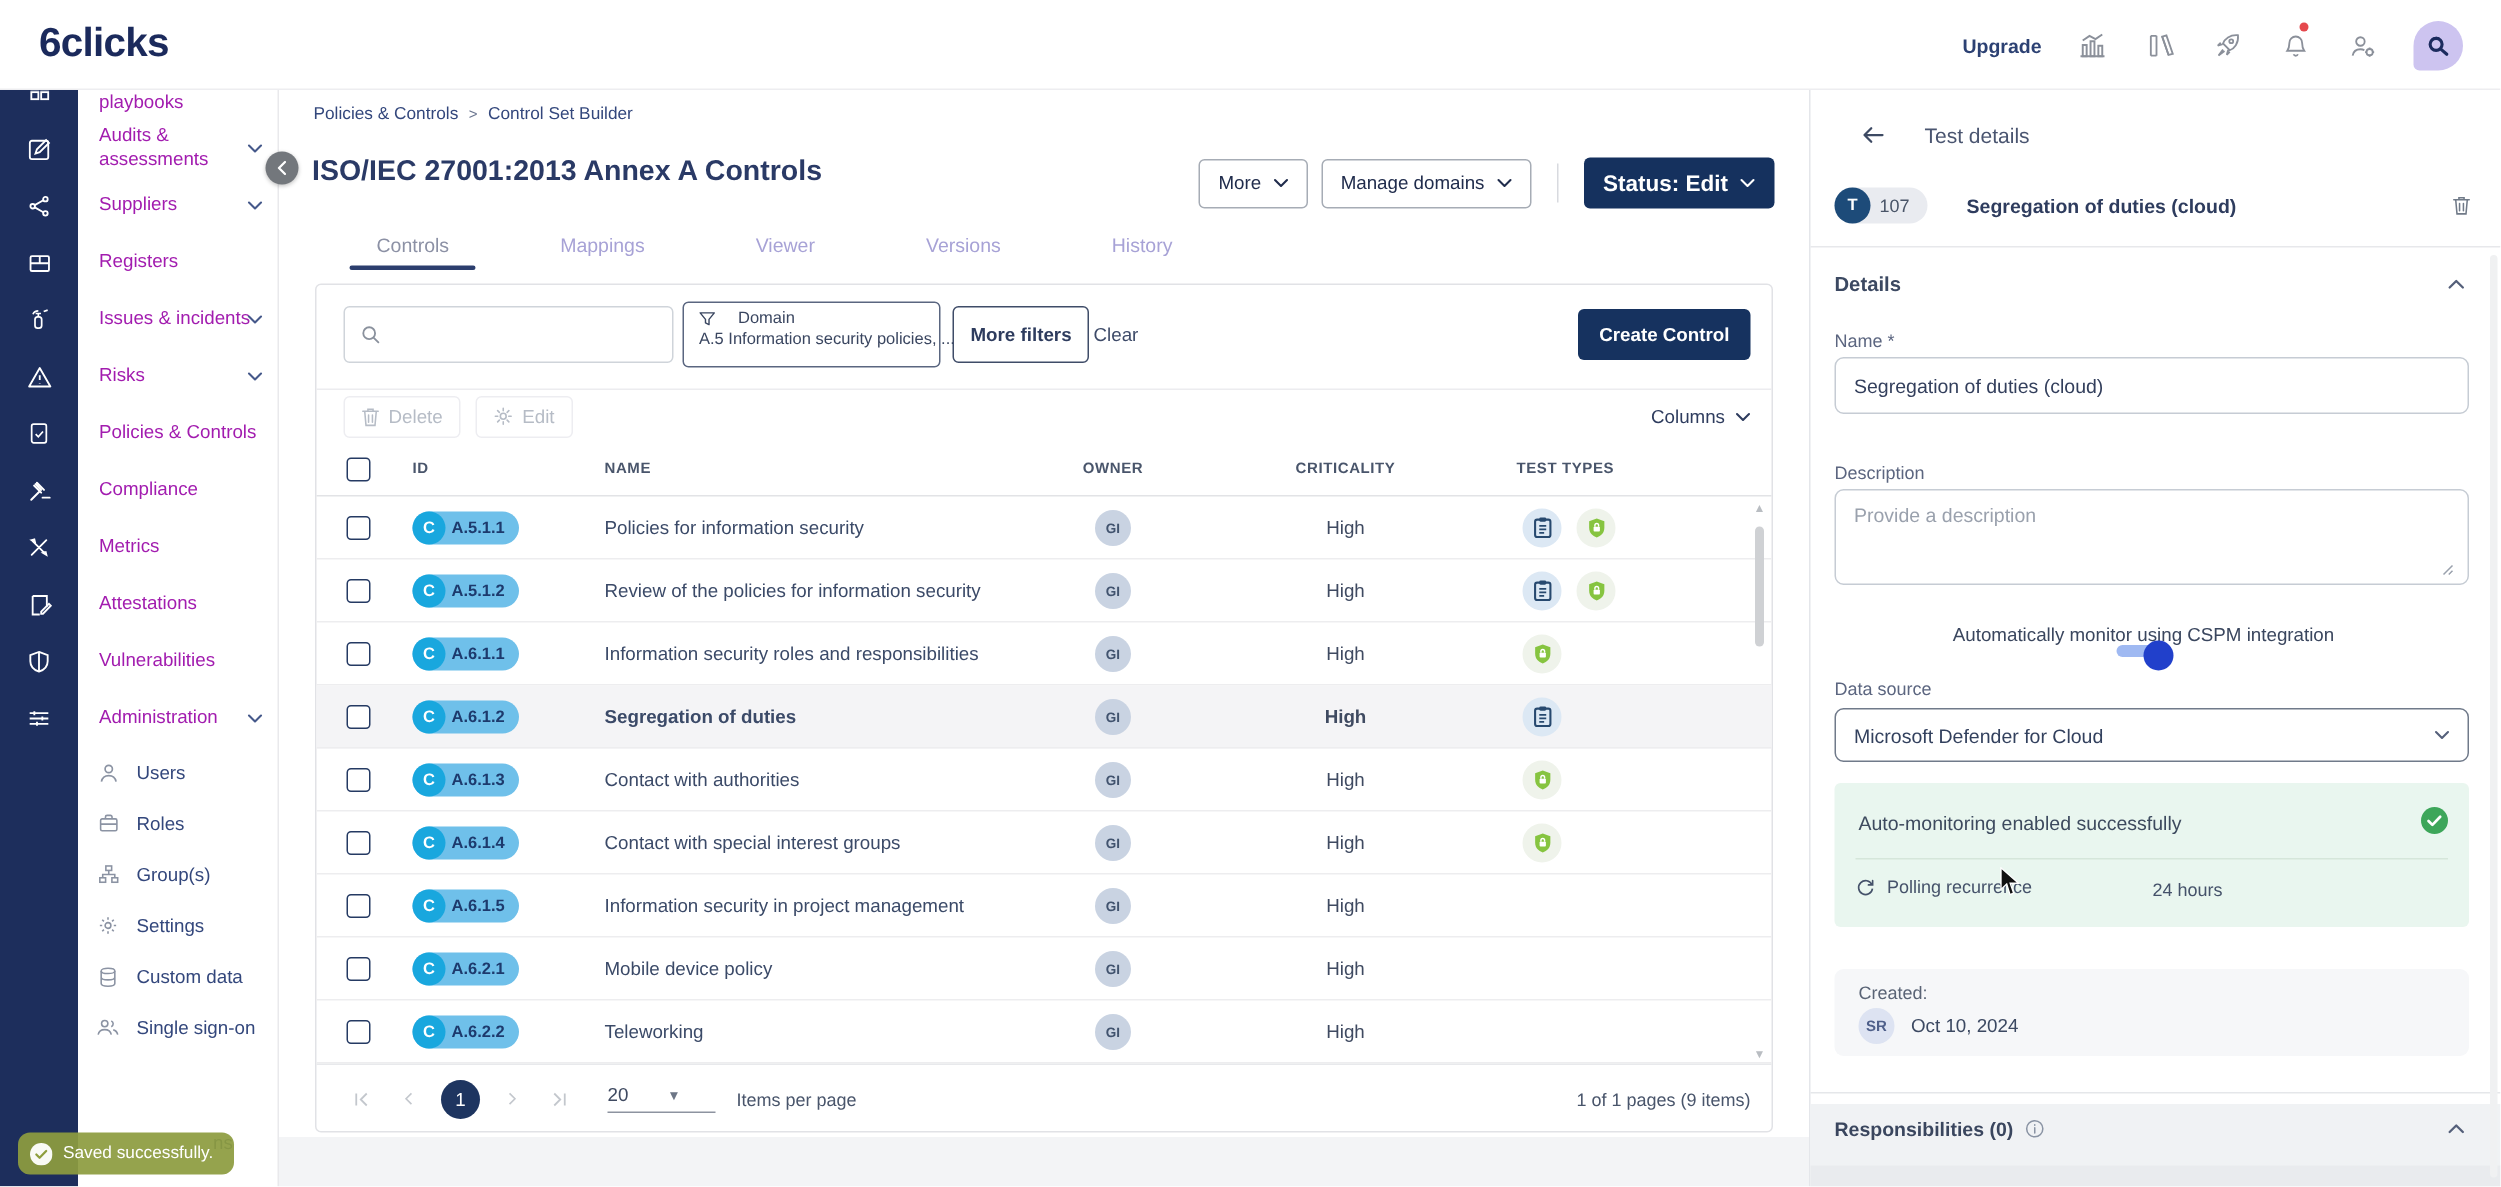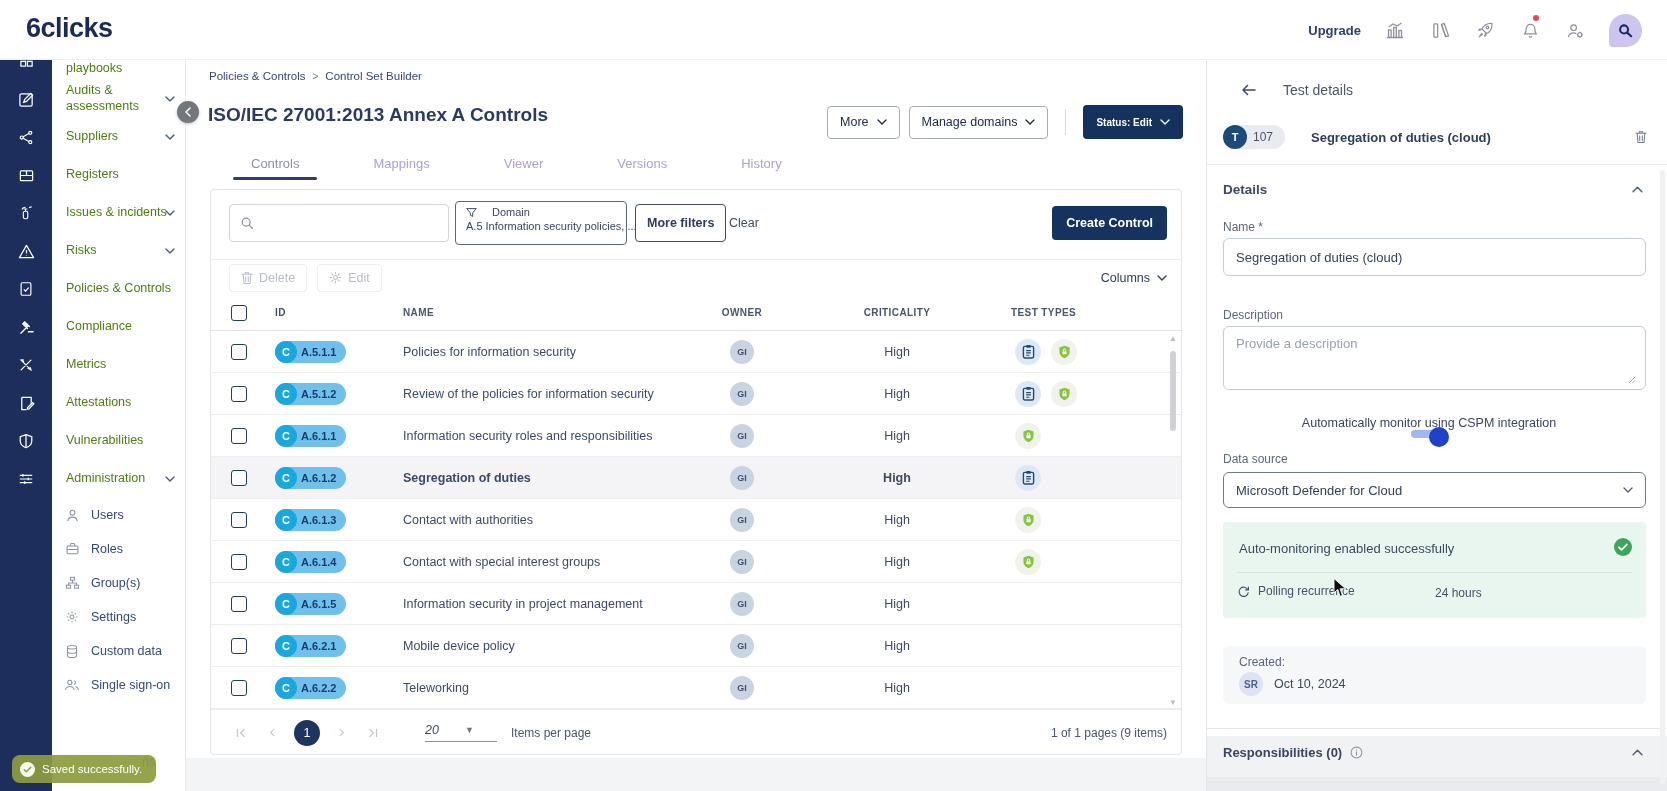--- a/index.html
+++ b/index.html
@@ -22,21 +22,21 @@
                display:flex; align-items:center; justify-content:center; }
 
   
   #sidebar { position:absolute; left:0; top:60px; width:186px; bottom:0; background:#fff;
              border-right:1px solid #e9e9ec; overflow:hidden; }
   .rail { position:absolute; left:0; top:0; width:52px; height:100%; background:#1d2e5c; }
   .side-list { position:relative; }
   .side-row { position:relative; display:flex; align-items:center; min-height:38px; cursor:pointer; }
   .side-row .row-icon { width:52px; display:flex; justify-content:center; color:#fff; flex:none; }
   .side-row .row-label { margin-left:14px; max-width:108px; font-size:12.5px; font-weight:500;
-                          color:#4d7c0f; line-height:1.25; }
+                          color:#a21caf; line-height:1.25; }
   .side-row .chev { position:absolute; right:10px; color:#45588a; }
   .side-row.partial { height:20px; min-height:20px; overflow:hidden; align-items:flex-start; }
   .side-row.partial .row-icon { margin-top:-7px; }
   .side-row.partial .row-label { margin-top:1px; }
   .sub-row { position:relative; display:flex; align-items:center; min-height:34px;
              padding-left:64px; cursor:pointer; }
   .sub-row .sub-icon { color:#8b93a3; width:16px; display:flex; justify-content:center; }
   .sub-row .row-label { margin-left:11px; font-size:12.5px; font-weight:500; color:#33477c; }
   .partial-bottom { position:absolute; left:142px; top:695px; font-size:12.5px; color:#33477c; }
   #collapse-btn { position:absolute; left:177px; top:101px; width:22px; height:22px; border-radius:50%;
@@ -52,21 +52,21 @@
   #main { position:absolute; left:186px; top:60px; width:1020px; bottom:0; background:#fff; }
   .breadcrumb { position:absolute; left:23px; top:10px; display:flex; align-items:center; gap:7px;
                 font-size:11.5px; color:#33477c; }
   .breadcrumb .sep { color:#6b7690; font-size:10px; }
   .page-title { position:absolute; left:22px; top:44px; font-size:19px; font-weight:700; color:#2a3a66; }
   .title-actions { position:absolute; right:23px; top:45px; display:flex; align-items:center; gap:9px; }
   .btn-outline { height:33px; padding:0 12px; border:1px solid #a6acb5; border-radius:4px; background:#fff;
                  display:flex; align-items:center; gap:8px; font-size:12.5px; color:#202c4c; cursor:pointer; }
   .v-div { width:1px; height:26px; background:#d8dadf; margin:0 8px; }
   .btn-dark { height:34px; padding:0 13px; border:none; border-radius:4px; background:#15315e; color:#fff;
-              display:flex; align-items:center; gap:8px; font-size:10px; font-weight:600; cursor:pointer; }
+              display:flex; align-items:center; gap:8px; font-size:15px; font-weight:600; cursor:pointer; }
   .tabs { position:absolute; left:23px; top:86px; display:flex; gap:66px; padding-left:38px; height:34px; }
   .tab { position:relative; display:flex; align-items:center; font-size:13px; color:#a7a2d6;
          cursor:pointer; padding:0 4px; }
   .tab.active { color:#8c91a5; }
   .tab.active::after { content:''; position:absolute; left:-14px; right:-14px; bottom:0; height:3px;
                        background:#2c3e6e; border-radius:2px; }
 
   
   .card { position:absolute; left:24px; top:129px; width:972px; height:566px;
           border:1px solid #e1e2e6; border-radius:4px; background:#fff; }
@@ -126,22 +126,22 @@
                 flex-direction:column; align-items:center; }
   .tbl-scroll .arr { color:#b9bdc2; font-size:8px; line-height:8px; cursor:pointer; }
   .tbl-scroll .thumb { width:6px; height:80px; margin-top:8px; border-radius:3px; background:#cfd1d4; cursor:pointer; }
   .tbl-scroll .spacer { flex:1; }
 
   .pag-row { position:relative; height:46px; border-top:1px solid #e8e9ec; display:flex; align-items:center;
              padding-left:14px; }
   .pag-ic { color:#c3c7cd; margin:0 11px; cursor:pointer; }
   .pag-circle { width:26px; height:26px; border-radius:50%; background:#1e3560; color:#fff; font-size:12.5px;
                 display:flex; align-items:center; justify-content:center; margin:0 6px; cursor:pointer; }
-  .page-size { display:flex; align-items:center; gap:26px; margin-left:36px; width:72px;
-               border-bottom:1px solid #8d93a0; padding-bottom:4px; font-size:12.5px; color:#3f4a61; cursor:pointer;font-style:italic; }
+  .page-size { display:flex; align-items:center; gap:26px; margin-left:16px; width:72px;
+               border-bottom:1px solid #8d93a0; padding-bottom:4px; font-size:12.5px; color:#3f4a61; cursor:pointer; }
   .page-size .caret { color:#6d7686; font-size:9px; }
   .ipp-label { margin-left:14px; font-size:12px; color:#49556b; }
   .pag-summary { position:absolute; right:14px; font-size:12px; color:#49556b; }
   .footer-strip { position:absolute; left:0; top:698px; width:100%; height:33px; background:#f3f4f6; }
 
   
   #panel { position:absolute; left:1206px; top:60px; width:461px; bottom:0; background:#fff;
            border-left:1px solid #e4e6ea; }
   .pn-header { position:absolute; left:0; top:15px; height:30px; display:flex; align-items:center; }
   .pn-back { position:absolute; left:34px; color:#3d4a63; cursor:pointer; }

